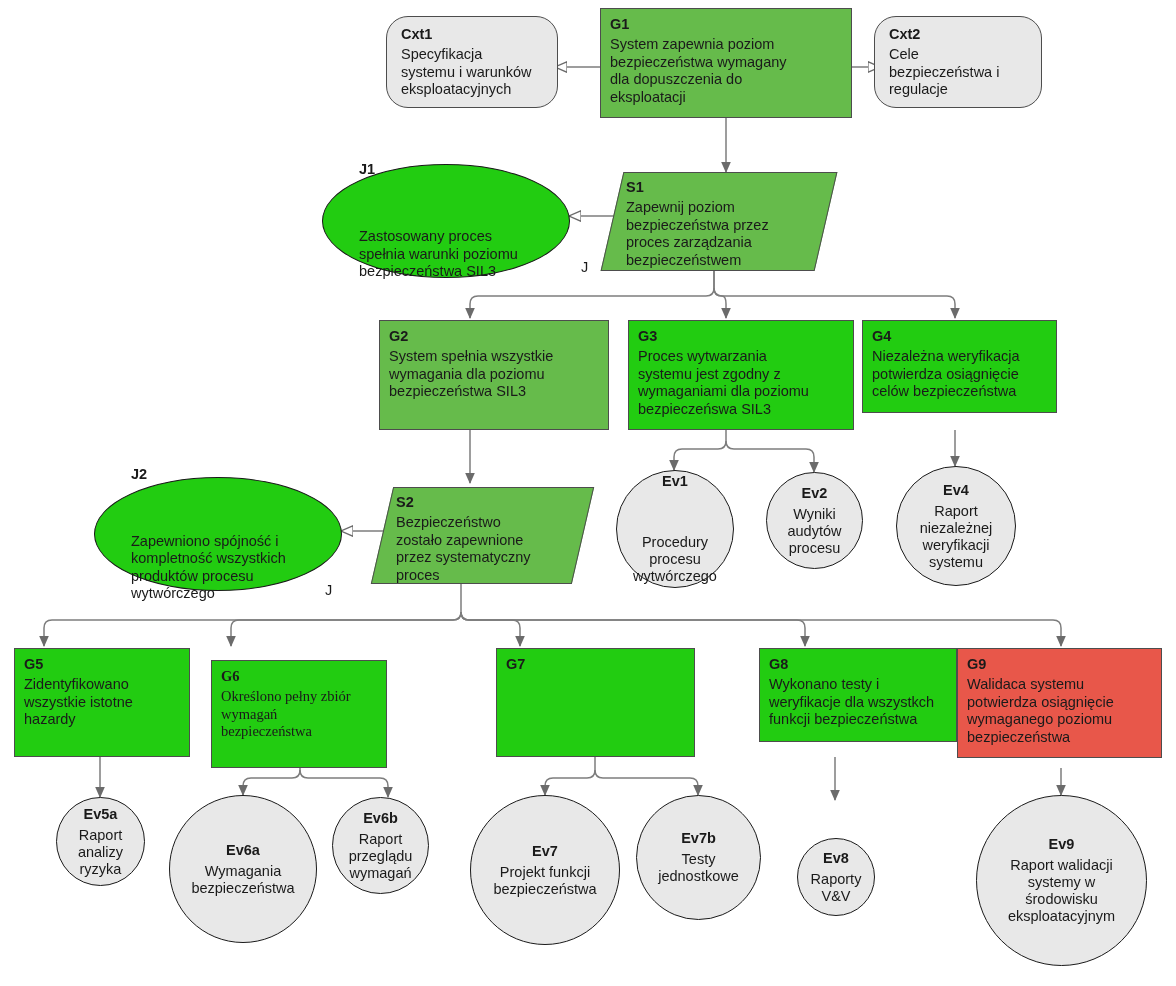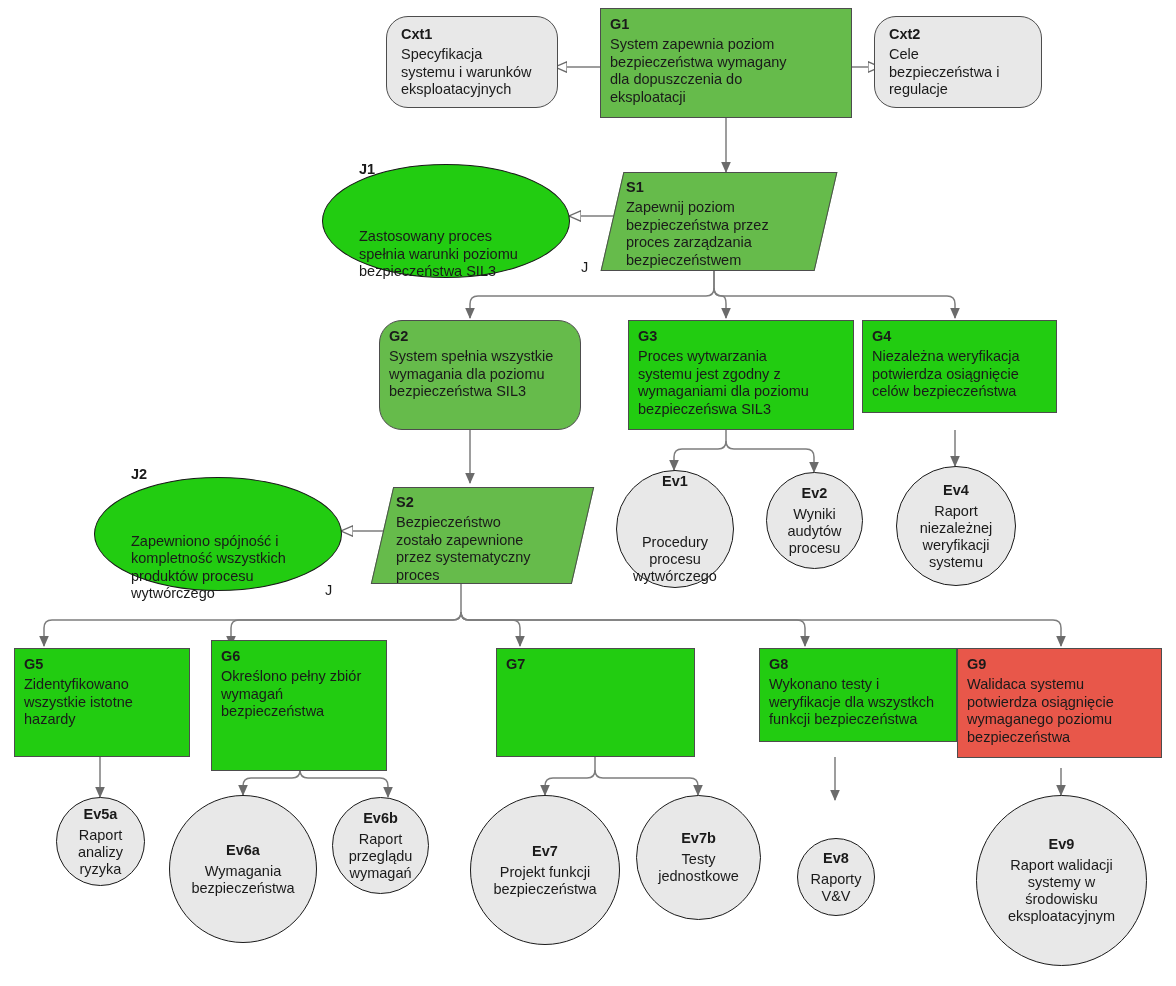--- a/index.html
+++ b/index.html
@@ -215,21 +215,21 @@
     <div class="strategy-body">
       <span class="nid">S1</span>
       <span class="ntext">Zapewnij poziom
 bezpieczeństwa przez
 proces zarządzania
 bezpieczeństwem</span>
     </div>
   </div>
   <span class="jlabel" style="left:581px; top:259px;">J</span>
 
-  <div class="node gbox goal shade-mid" style="left:379px; top:320px; width:202px; height:110px;border-radius:23px;">
+  <div class="node gbox goal shade-mid" style="left:379px; top:320px; width:230px; height:110px;">
     <span class="nid">G2</span>
     <span class="ntext">System spełnia wszystkie
 wymagania dla poziomu
 bezpieczeństwa SIL3</span>
   </div>
 
   <div class="node gbox goal shade-bright" style="left:628px; top:320px; width:226px; height:110px;">
     <span class="nid">G3</span>
     <span class="ntext">Proces wytwarzania
 systemu jest zgodny z
@@ -286,21 +286,21 @@
 systemu</span>
   </div>
 
   <div class="node gbox goal shade-bright" style="left:14px; top:648px; width:176px; height:109px;">
     <span class="nid">G5</span>
     <span class="ntext">Zidentyfikowano
 wszystkie istotne
 hazardy</span>
   </div>
 
-  <div class="node gbox goal shade-bright" style="left:211px; top:640px; width:176px; height:131px;">
+  <div class="node gbox goal shade-bright" style="left:211px; top:660px; width:176px; height:108px;font-family:Liberation Serif, serif;">
     <span class="nid">G6</span>
     <span class="ntext">Określono pełny zbiór
 wymagań
 bezpieczeństwa</span>
   </div>
 
   <div class="node gbox goal shade-bright" style="left:496px; top:648px; width:199px; height:109px;">
     <span class="nid">G7</span>
   </div>
 

